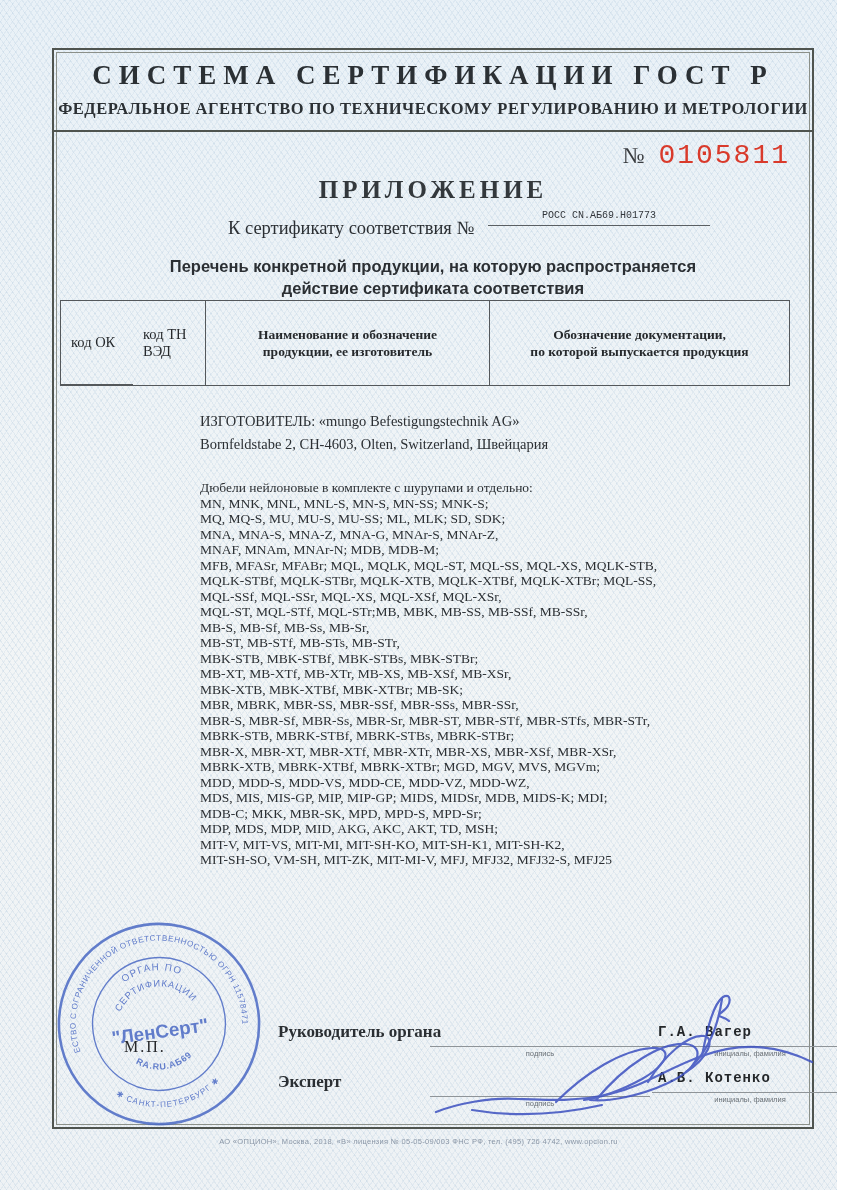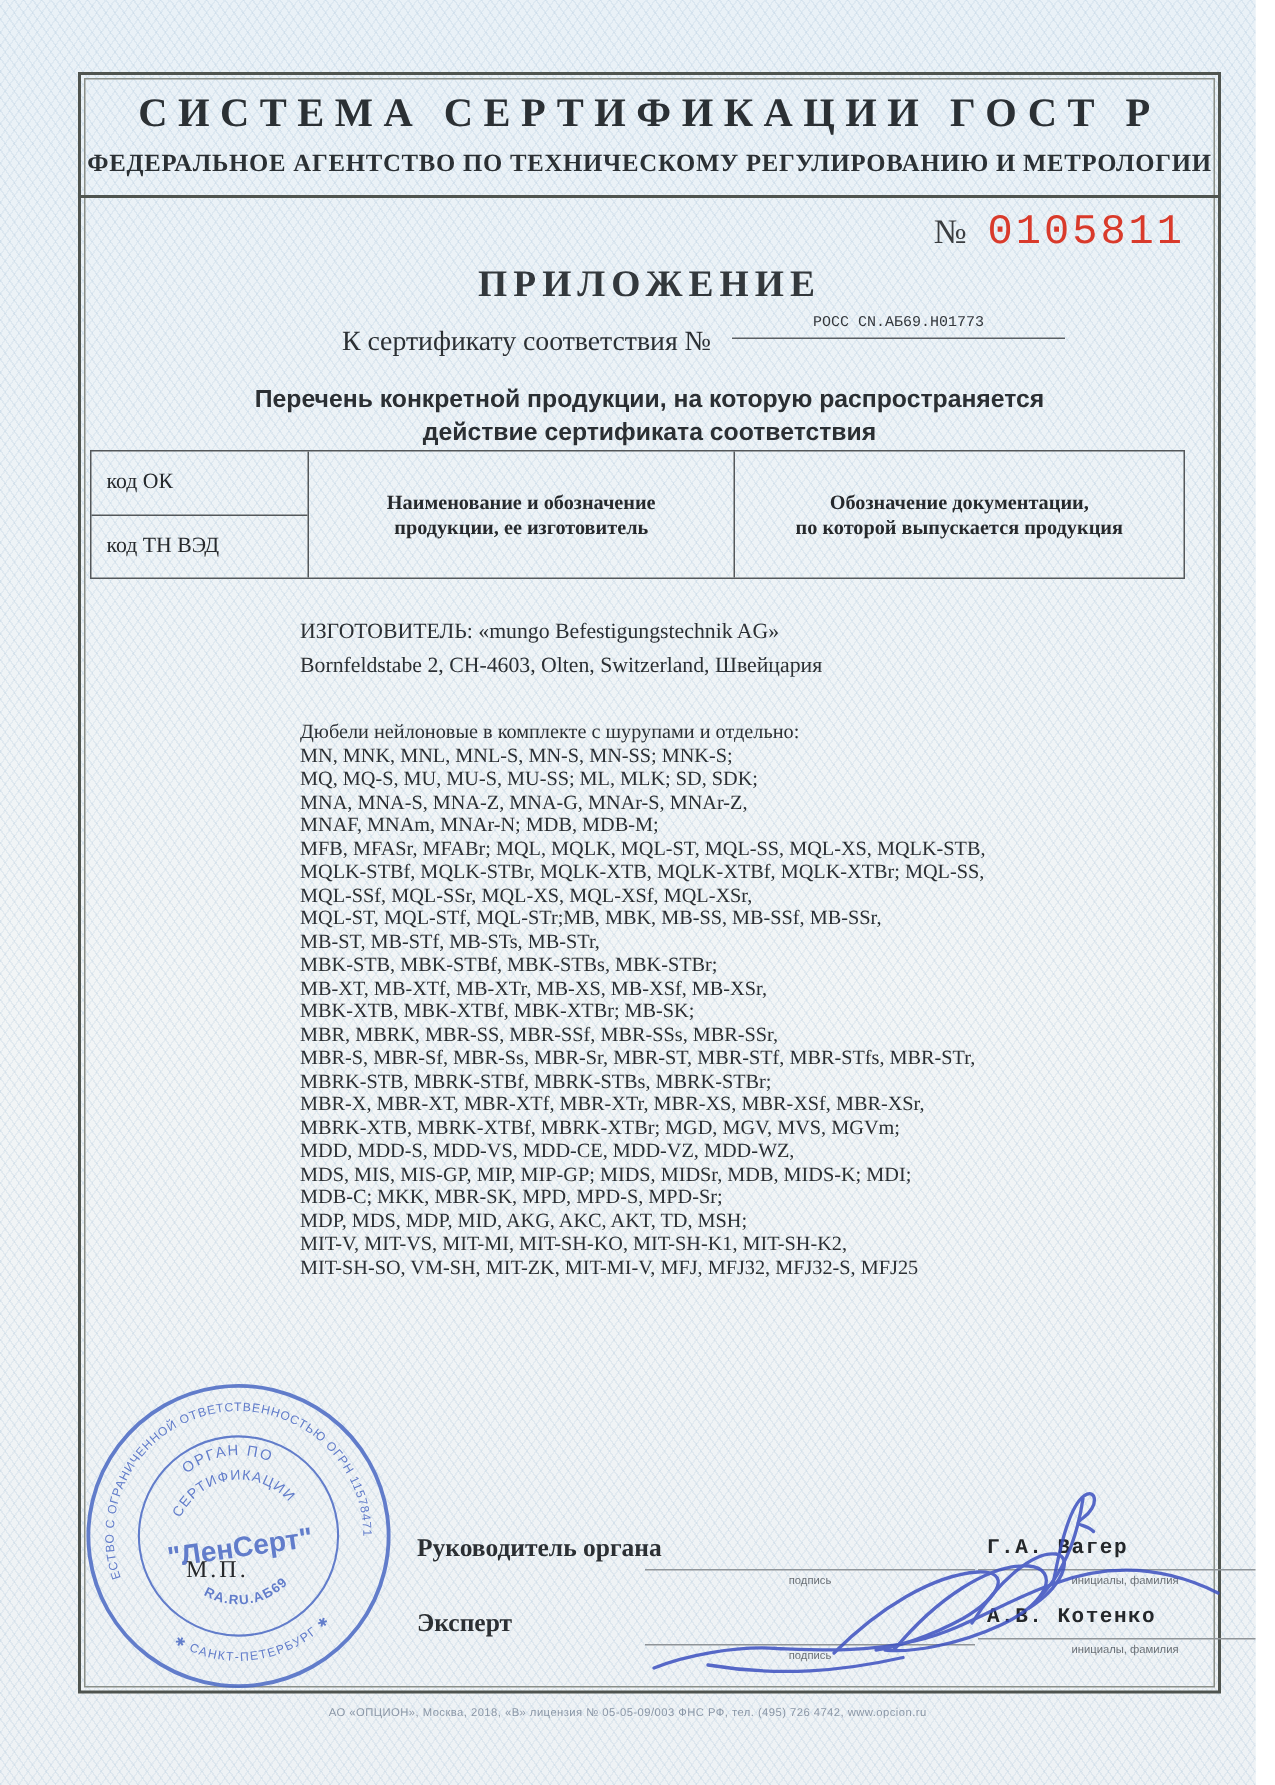--- a/index.html
+++ b/index.html
@@ -24,21 +24,21 @@
   .cert-label{position:absolute; left:174px; top:168px; font-size:18.5px; color:#2b2f33;}
   .cert-value{position:absolute; left:434px; top:160px; width:222px; text-align:center;
     font-family:"Liberation Mono", monospace; font-size:10px; color:#33373c;
     border-bottom:1.5px solid #5a5f63; padding-bottom:4px;}
   .subtitle{position:absolute; top:205px; width:100%; text-align:center;
     font-family:"Liberation Sans", sans-serif; font-weight:bold; font-size:16.5px; line-height:22px; color:#2b2f33;}
   .table{position:absolute; left:6px; top:250px; width:728px; height:84px;
     border:1.5px solid #54585b; display:grid; grid-template-columns:145px 284px 1fr;}
   .tcol{border-right:1px solid #54585b;}
   .tcol:last-child{border-right:none;}
-  .col1{display:flex; flex-direction:column;}
+  .col1{display:flex; flex-direction:row;}
   .c1a,.c1b{flex:1; display:flex; align-items:center; padding-left:10px; font-size:14.5px;}
   .c1a{border-bottom:1px solid #54585b;}
   .ch{display:flex; flex-direction:column; align-items:center; justify-content:center; text-align:center;
     font-size:13.5px; font-weight:bold; line-height:17px;}
   .manufacturer{position:absolute; left:146px; top:360px; font-size:14.5px; font-weight:normal; line-height:23px; color:#2b2f33;}
   .products{position:absolute; left:146px; top:430px; width:600px;}
   .pline{font-size:13.5px; font-weight:normal; line-height:15.5px; white-space:nowrap; color:#2b2f33;}
   .stamp{position:absolute; left:-4px; top:865px; width:218px; height:218px; overflow:visible;}
   .mp{position:absolute; left:70px; top:988px; font-size:16px; letter-spacing:2px; color:#26282b;}
   .sig-label{position:absolute; left:176px; font-size:17px; font-weight:bold; color:#2b2f33;margin-left:48px;}
@@ -100,20 +100,21 @@
     <div class="products">
         <div class="pline">Дюбели нейлоновые в комплекте с шурупами и отдельно:</div>
         <div class="pline">MN, MNK, MNL, MNL-S, MN-S, MN-SS; MNK-S;</div>
         <div class="pline">MQ, MQ-S, MU, MU-S, MU-SS; ML, MLK; SD, SDK;</div>
         <div class="pline">MNA, MNA-S, MNA-Z, MNA-G, MNAr-S, MNAr-Z,</div>
         <div class="pline">MNAF, MNAm, MNAr-N; MDB, MDB-M;</div>
         <div class="pline">MFB, MFASr, MFABr; MQL, MQLK, MQL-ST, MQL-SS, MQL-XS, MQLK-STB,</div>
         <div class="pline">MQLK-STBf, MQLK-STBr, MQLK-XTB, MQLK-XTBf, MQLK-XTBr; MQL-SS,</div>
         <div class="pline">MQL-SSf, MQL-SSr, MQL-XS, MQL-XSf, MQL-XSr,</div>
         <div class="pline">MQL-ST, MQL-STf, MQL-STr;MB, MBK, MB-SS, MB-SSf, MB-SSr,</div>
+        <div class="pline">MB-S, MB-Sf, MB-Ss, MB-Sr,</div>
         <div class="pline">MB-ST, MB-STf, MB-STs,  MB-STr,</div>
         <div class="pline">MBK-STB, MBK-STBf, MBK-STBs, MBK-STBr;</div>
         <div class="pline">MB-XT, MB-XTf, MB-XTr, MB-XS, MB-XSf, MB-XSr,</div>
         <div class="pline">MBK-XTB, MBK-XTBf, MBK-XTBr; MB-SK;</div>
         <div class="pline">MBR, MBRK, MBR-SS, MBR-SSf, MBR-SSs, MBR-SSr,</div>
         <div class="pline">MBR-S, MBR-Sf, MBR-Ss, MBR-Sr, MBR-ST, MBR-STf, MBR-STfs, MBR-STr,</div>
         <div class="pline">MBRK-STB, MBRK-STBf, MBRK-STBs, MBRK-STBr;</div>
         <div class="pline">MBR-X, MBR-XT, MBR-XTf, MBR-XTr, MBR-XS,  MBR-XSf, MBR-XSr,</div>
         <div class="pline">MBRK-XTB, MBRK-XTBf, MBRK-XTBr; MGD, MGV, MVS, MGVm;</div>
         <div class="pline">MDD, MDD-S, MDD-VS, MDD-CE, MDD-VZ, MDD-WZ,</div>

